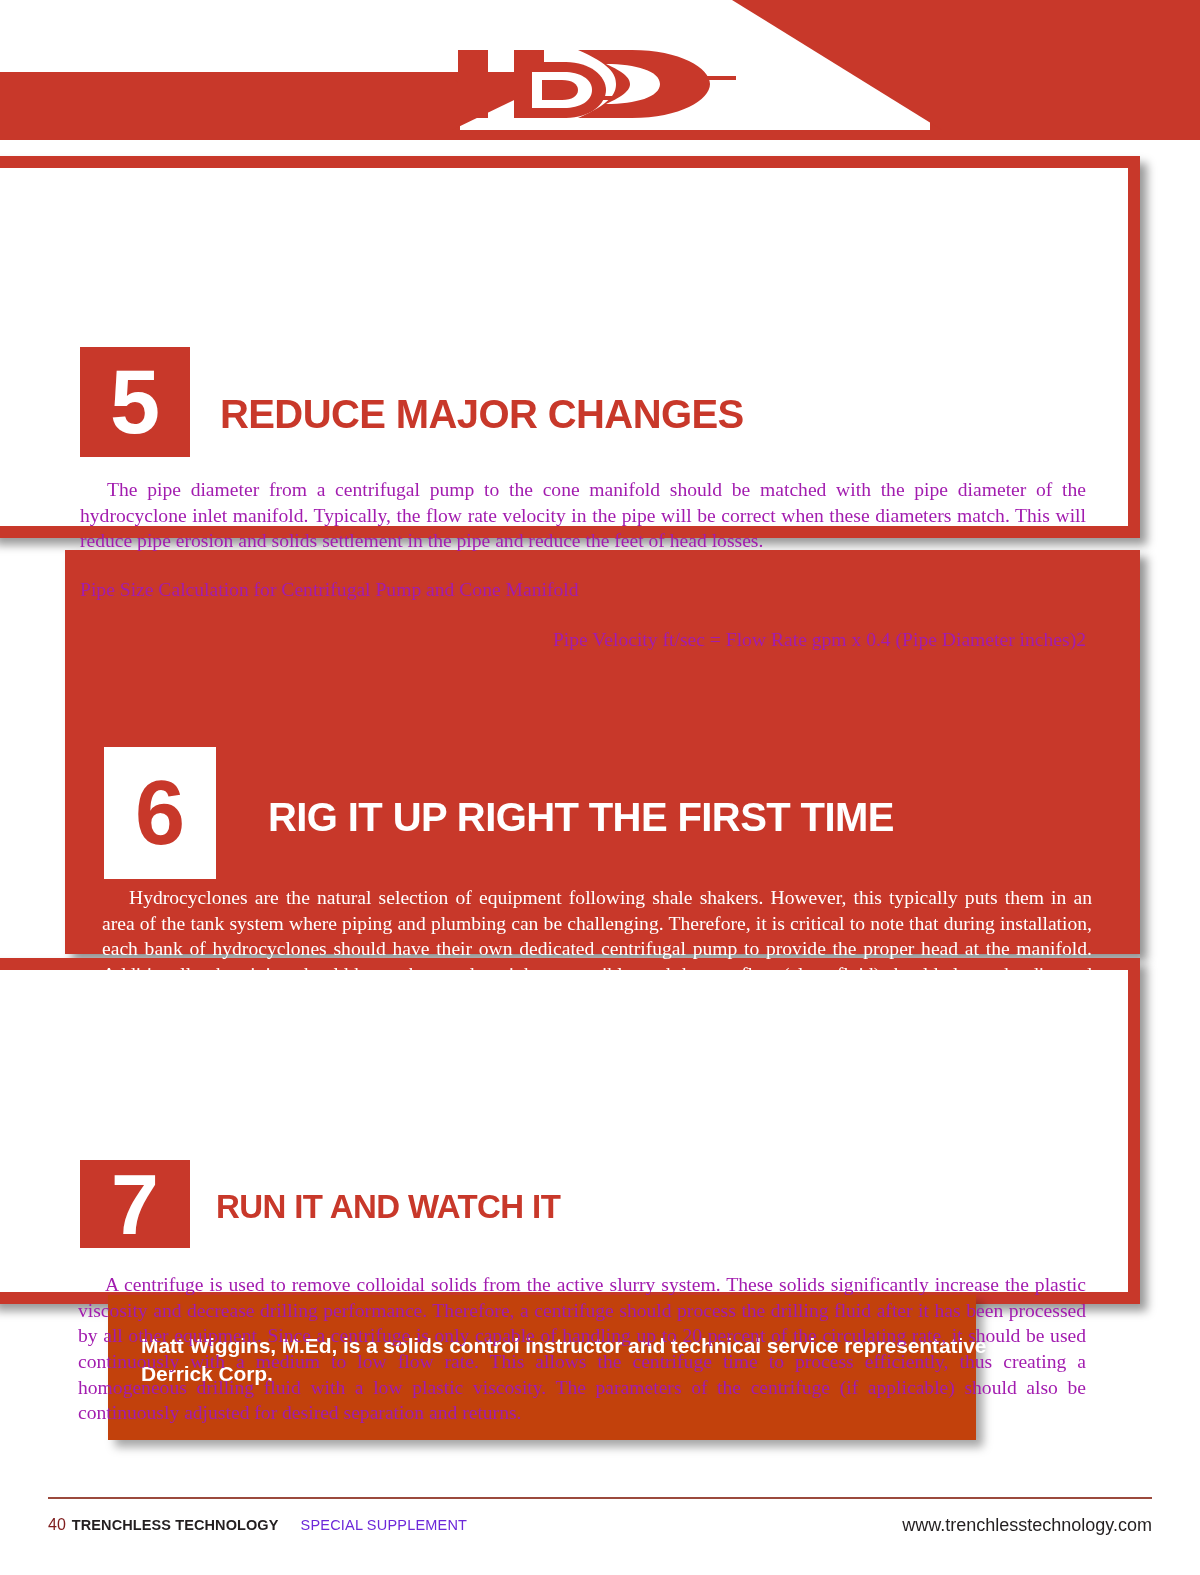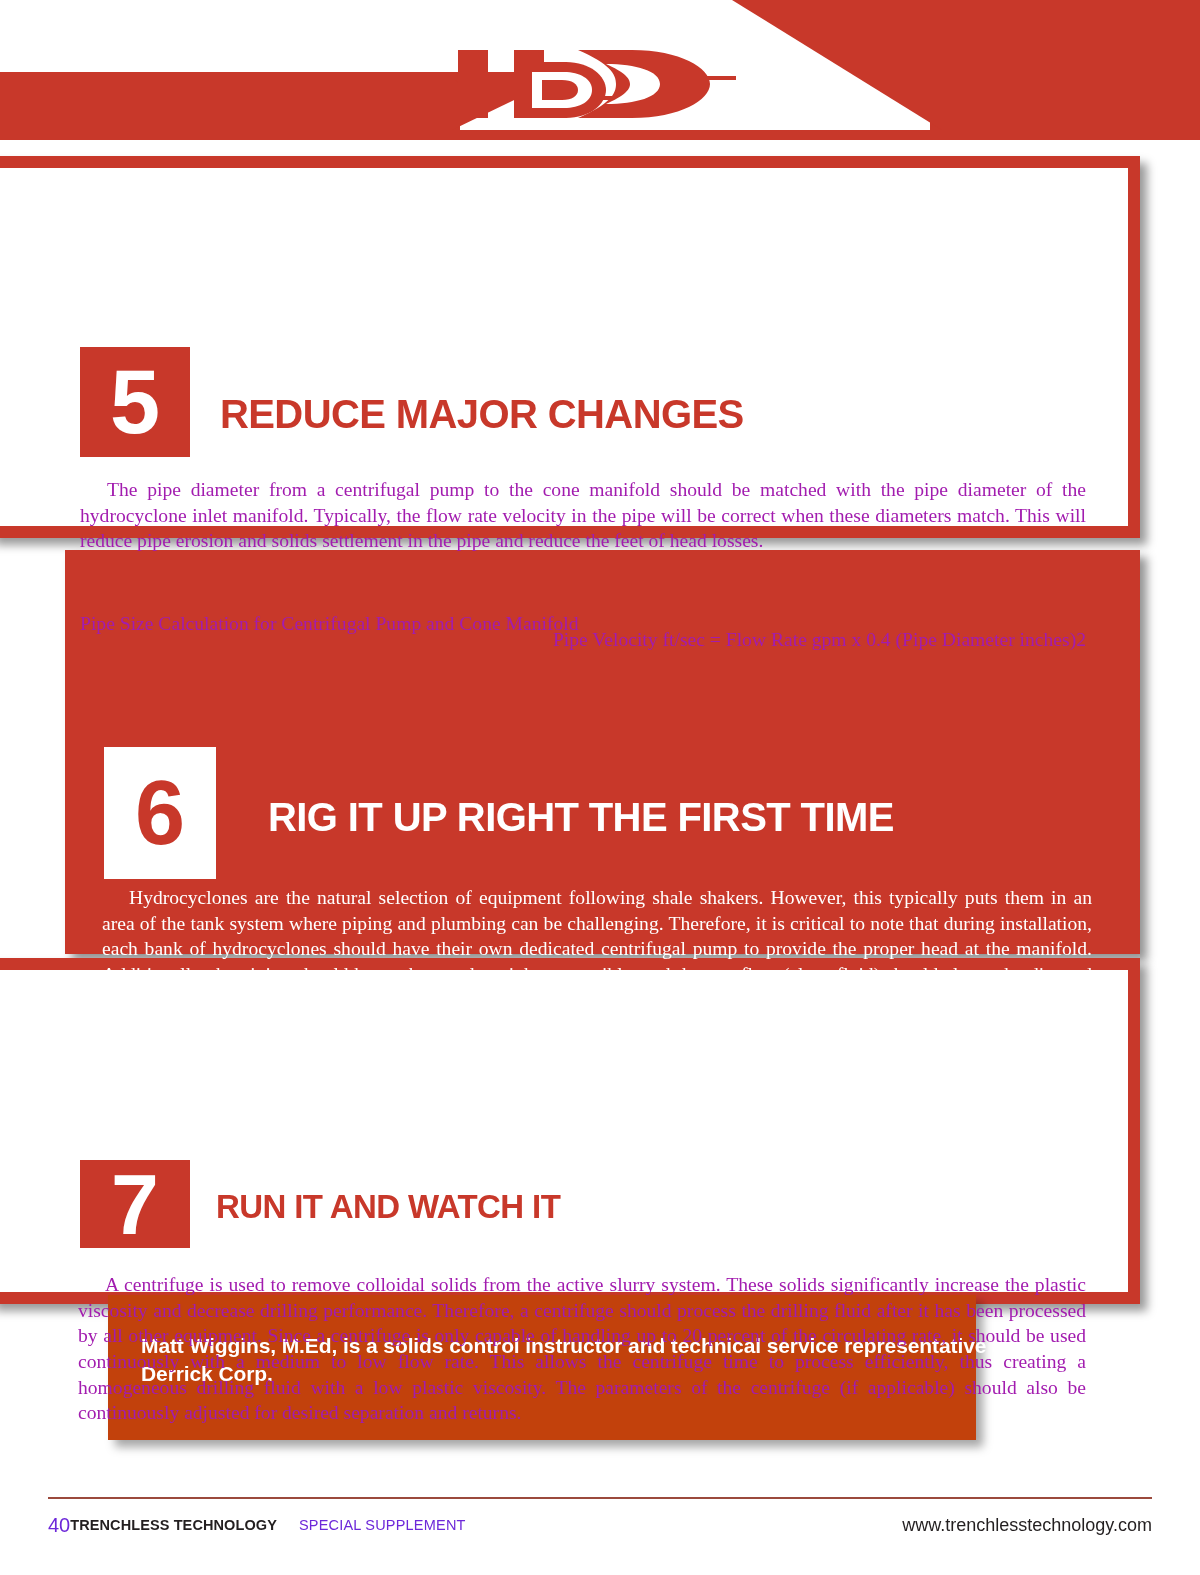--- a/index.html
+++ b/index.html
@@ -171,21 +171,21 @@
     font-family: "Liberation Serif", serif;
     font-size: 19.6px;
     line-height: 1.31;
     color: #a21caf;
     text-align: justify;
   }
   .body-copy.onred { color: #ffffff; }
   .indent { text-indent: 27px; }
 
   .p5a  { left: 80px;  top: 325px;  width: 1006px; }
-  .p5b  { left: 80px;  top: 425px;  width: 1006px; text-align: left; margin-top: 34px; }
+  .p5b  { left: 80px;  top: 425px;  width: 1006px; text-align: left; }
   .p5c  { left: 80px;  top: 475px;  width: 1006px; text-align: right; }
   .p6   { left: 102px; top: 733px;  width: 990px;  }
   .p7   { left: 78px;  top: 1120px; width: 1008px; }
 
   
   .foot-rule {
     position: absolute;
     left: 48px; top: 1497px;
     width: 1104px; height: 1.5px;
     background: #9b4a3c;
@@ -193,21 +193,21 @@
   .footer {
     position: absolute;
     left: 48px; top: 1513px;
     width: 1104px; height: 24px;
     font-family: "Liberation Sans", sans-serif;
     font-size: 14.5px;
     color: #231f20;
     display: flex;
     align-items: center;
   }
-  .foot-page { font-size: 20px; color: #6d28d9; margin-right: 0; }
+  .foot-page { font-size: 16px; color: #7f1d1d; margin-right: 6px; }
   .foot-brand { font-weight: bold; letter-spacing: 0.1px; }
   .foot-sub { margin-left: 22px; letter-spacing: 0.2px; color: #6d28d9; }
   .foot-url { margin-left: auto; font-size: 18px; }
 </style>
 </head>
 <body>
 
 <div class="masthead">
   <div class="mh-left"></div>
   <div class="mh-left-bevel"></div>

